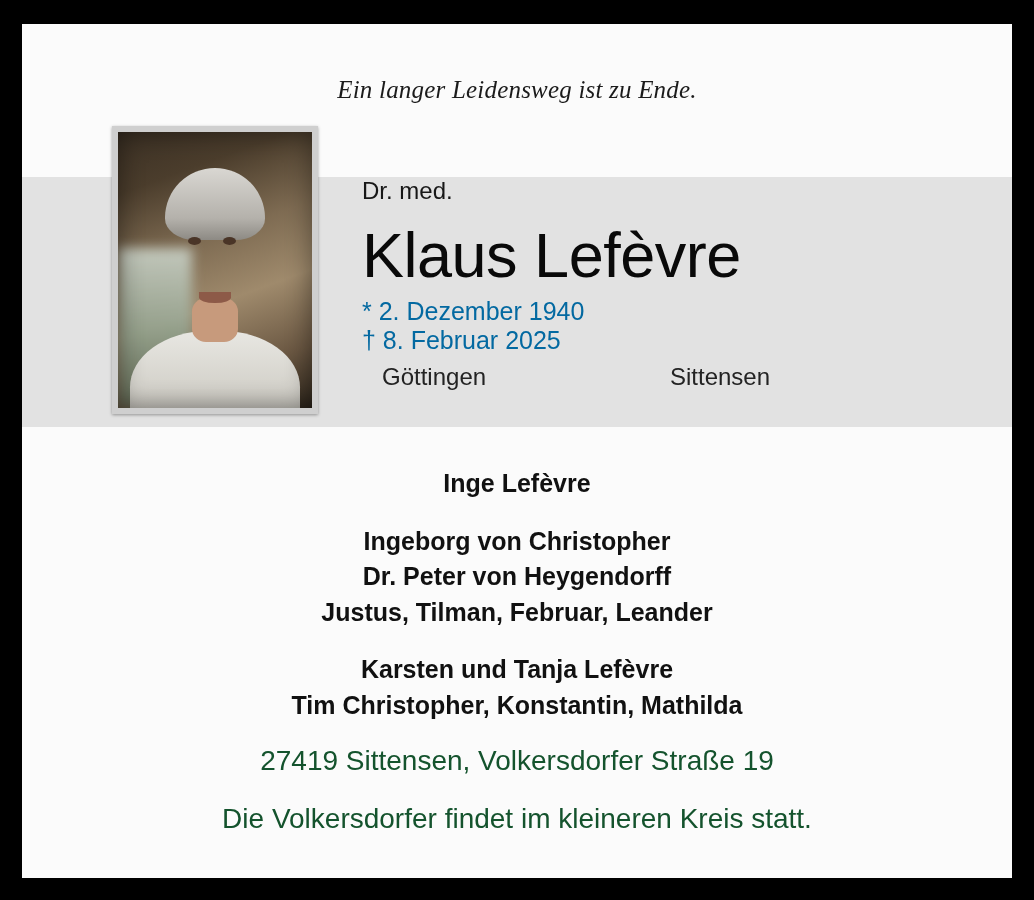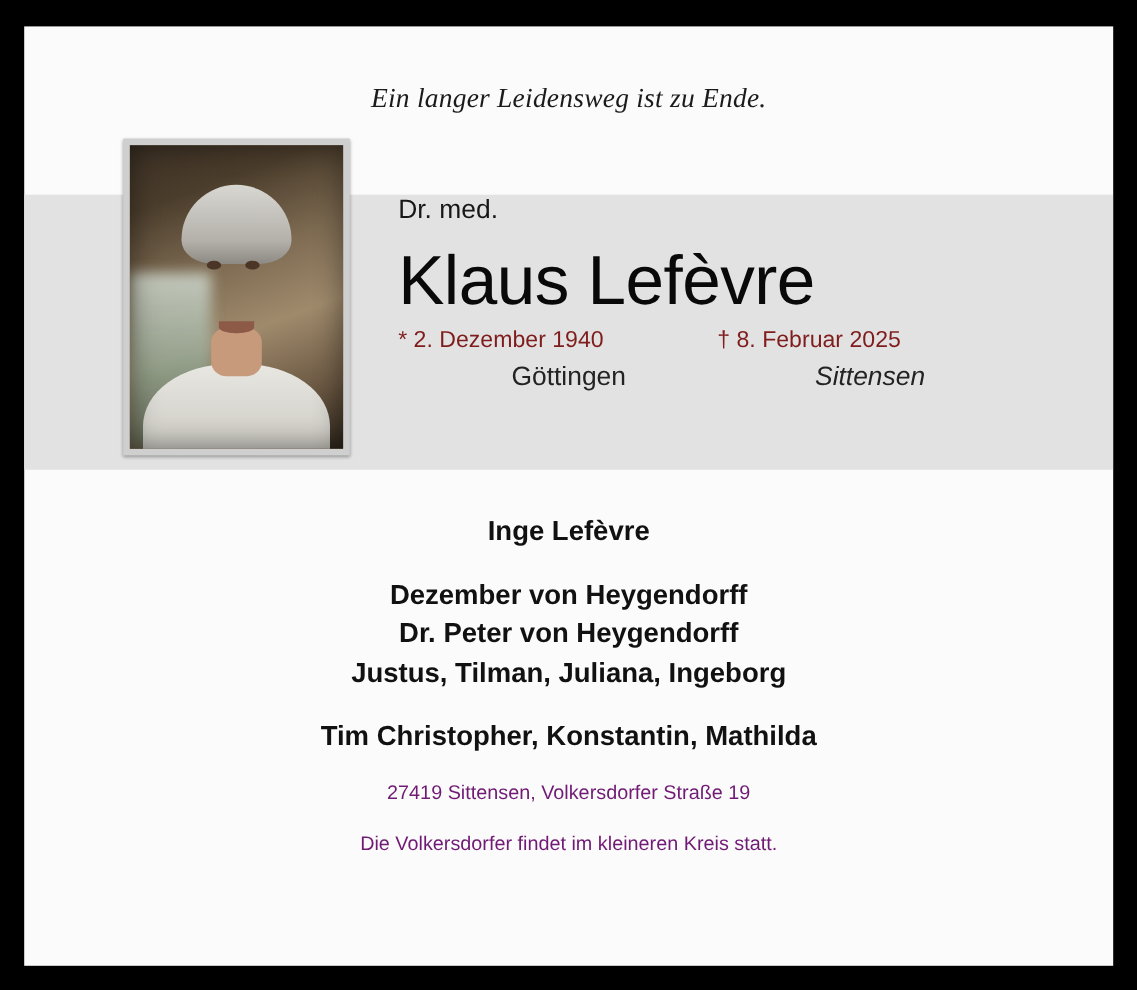--- a/index.html
+++ b/index.html
@@ -163,54 +163,54 @@
     line-height: 1.06;
     color: #090909;
     font-family: "Liberation Sans", sans-serif;
     font-weight: 400;
     letter-spacing: -0.5px;
     margin-top: 18px;
   }
   .dates-row {
     display: flex;
     margin-top: 8px;
-    font-size: 21px;
-    color: #7f1d1d;
+    font-size: 25px;
+    color: #0369a1;
+    flex-direction: column;
   }
   .dates-row .col-birth { width: 290px; }
   .dates-row .col-death { width: 260px; }
   .places-row {
     display: flex;
     margin-top: 8px;
     font-size: 24px;
     color: #232323;
-    text-align: center;
   }
   .places-row .col-birth { width: 290px; padding-left: 20px; box-sizing: border-box;}
-  .places-row .col-death { width: 260px; padding-left: 18px; box-sizing: border-box; font-style: italic;}
+  .places-row .col-death { width: 260px; padding-left: 18px; box-sizing: border-box;}
 
   .mourners {
     margin-top: 40px;
     text-align: center;
   }
   .mourner-group { margin-bottom: 22px; }
   .mourner-line {
     font-size: 25px;
     font-weight: bold;
     color: #111;
     line-height: 1.42;
   }
 
   .footer {
     text-align: center;
     margin-top: 14px;
   }
   .footer-line {
-    font-size: 18px;
-    color: #701a75;
+    font-size: 28px;
+    color: #14532d;
     margin-bottom: 26px;
   }
 </style>
 </head>
 <body>
 
 <div class="page">
   <div class="card">
 
     <div class="lead-line">Ein langer Leidensweg ist zu Ende.</div>
@@ -247,25 +247,26 @@
         </div>
       </div>
 
     </div>
 
     <div class="mourners">
       <div class="mourner-group">
         <div class="mourner-line">Inge Lefèvre</div>
       </div>
       <div class="mourner-group">
-        <div class="mourner-line">Dezember von Heygendorff</div>
+        <div class="mourner-line">Ingeborg von Christopher</div>
         <div class="mourner-line">Dr. Peter von Heygendorff</div>
-        <div class="mourner-line">Justus, Tilman, Juliana, Ingeborg</div>
+        <div class="mourner-line">Justus, Tilman, Februar, Leander</div>
       </div>
       <div class="mourner-group">
+        <div class="mourner-line">Karsten und Tanja Lefèvre</div>
         <div class="mourner-line">Tim Christopher, Konstantin, Mathilda</div>
       </div>
     </div>
 
     <div class="footer">
       <div class="footer-line">27419 Sittensen, Volkersdorfer Straße 19</div>
       <div class="footer-line">Die Volkersdorfer findet im kleineren Kreis statt.</div>
 
     </div>
 

